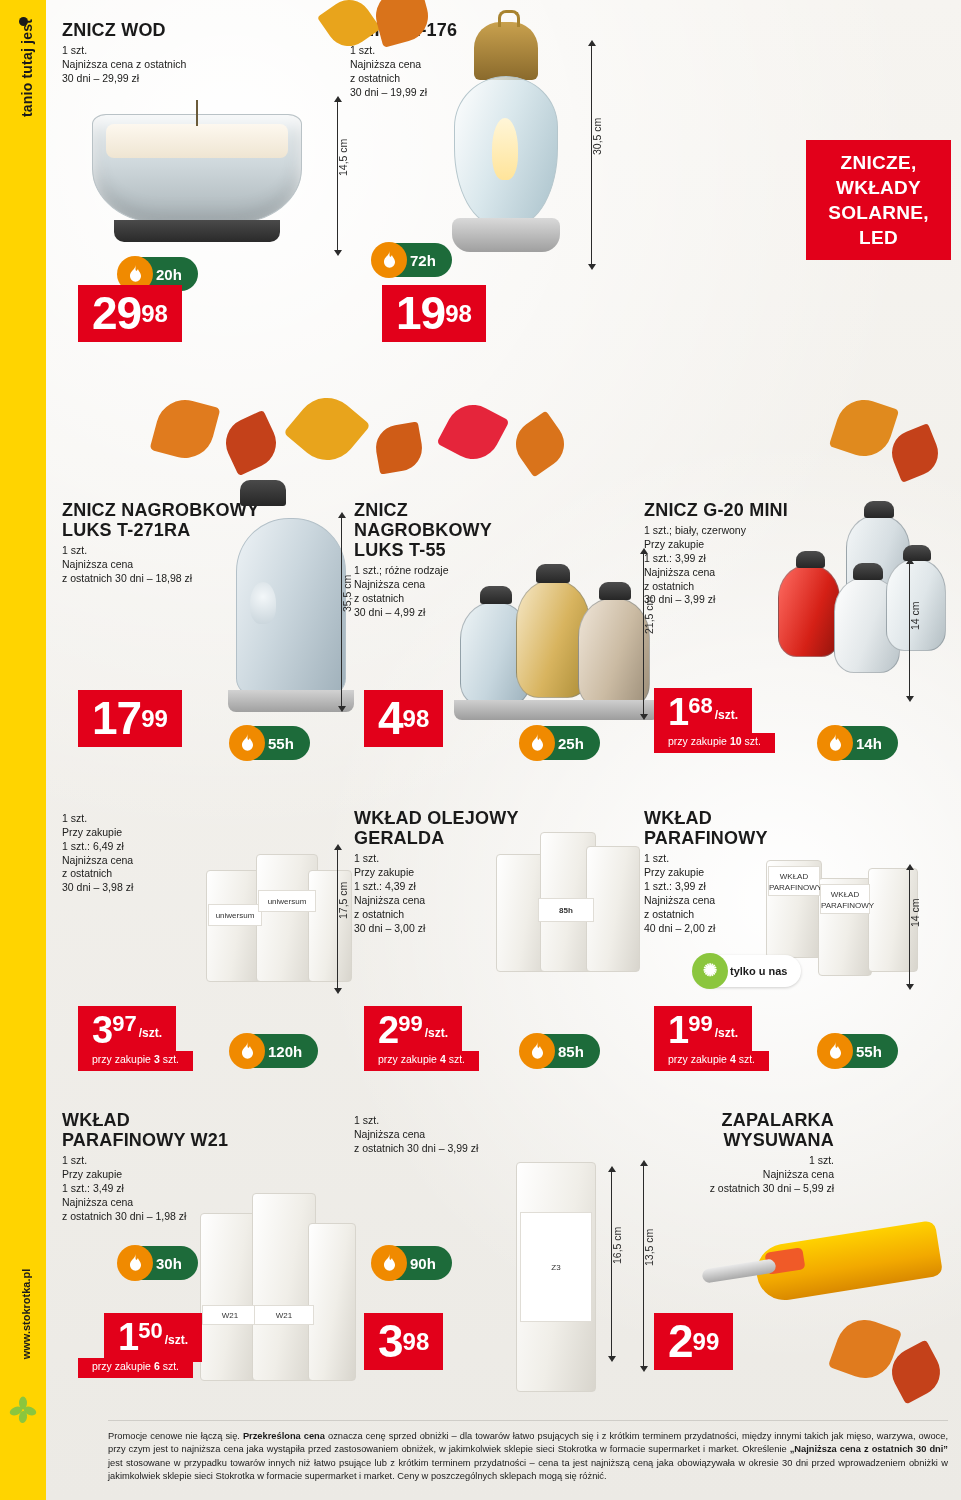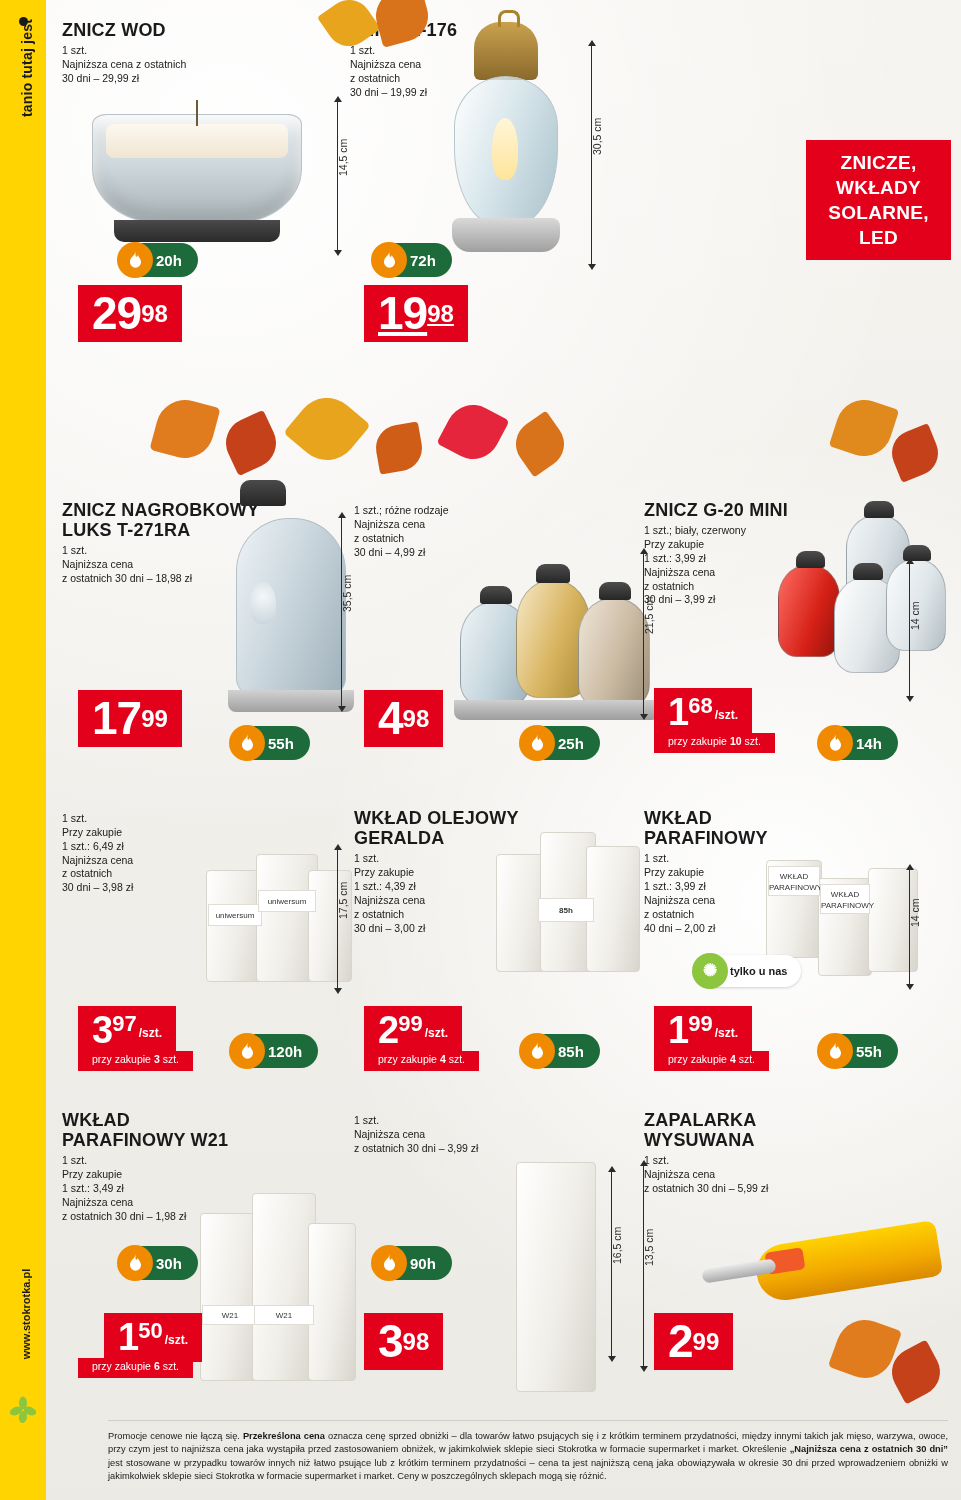--- a/index.html
+++ b/index.html
@@ -306,21 +306,21 @@
     <div class="bowl-wax"></div>
     <div class="bowl-wick"></div>
     <div class="bowl-base"></div>
   </div>
   <div class="dim" style="left:286px;top:96px;height:160px;">
     <div class="ar-up"></div>
     <div class="line" style="top:6px;height:148px;"></div>
     <div class="ar-dn"></div>
     <div class="lbl">14,5 cm</div>
   </div>
-  <div class="badge" style="left:72px;top:243px;align-items:center;">
+  <div class="badge" style="left:72px;top:257px;align-items:center;">
     <span class="flame">
       <svg viewBox="0 0 20 24">
           <path d="M10 0C10 6 3 7 3 14a7 7 0 0 0 14 0c0-4-3-6-4-9-1 3-3 3-3 0z" fill="#fff"></path>
         </svg>
     </span>
     <span>20h</span>
   </div>
   <div class="price" style="left:32px;top:285px;">
     <span class="big">29</span>
     <span class="sup">98</span>
@@ -348,21 +348,21 @@
     <div class="lbl">30,5 cm</div>
   </div>
   <div class="badge" style="left:326px;top:243px;">
     <span class="flame">
       <svg viewBox="0 0 20 24">
           <path d="M10 0C10 6 3 7 3 14a7 7 0 0 0 14 0c0-4-3-6-4-9-1 3-3 3-3 0z" fill="#fff"></path>
         </svg>
     </span>
     <span>72h</span>
   </div>
-  <div class="price" style="left:318px;top:285px;text-decoration:underline;">
+  <div class="price" style="left:336px;top:285px;">
     <span class="big">19</span>
     <span class="sup">98</span>
   </div>
 
   <div class="callout" style="left:760px;top:140px;width:145px;height:120px;">
     <span>ZNICZE, WKŁADY SOLARNE, LED</span>
   </div>
 
   <div>
     <div class="leaf-sh" style="position:absolute;left:110px;top:400px;width:58px;height:58px;background:#e07b1e;transform:rotate(15deg);"></div>
@@ -404,20 +404,21 @@
   <div class="badge" style="left:184px;top:726px;">
     <span class="flame">
       <svg viewBox="0 0 20 24">
           <path d="M10 0C10 6 3 7 3 14a7 7 0 0 0 14 0c0-4-3-6-4-9-1 3-3 3-3 0z" fill="#fff"></path>
         </svg>
     </span>
     <span>55h</span>
   </div>
 
   <div style="position:absolute;left:308px;top:500px;width:190px;">
+    <div class="title">ZNICZ NAGROBKOWY LUKS T-55</div>
     <div class="desc">
       <div>1 szt.; różne rodzaje</div>
       <div>Najniższa cena</div>
       <div>z ostatnich</div>
       <div>30 dni – 4,99 zł</div>
     </div>
   </div>
   <div class="img" style="left:408px;top:540px;width:220px;height:190px;">
     <div class="lamp" style="left:6px;top:62px;width:70px;height:104px;background:linear-gradient(110deg,#eef4f6,#c6d6de 55%,#9cb1bc);"></div>
     <div class="lamp-cap" style="left:26px;top:46px;width:32px;height:18px;"></div>
@@ -645,41 +646,42 @@
 
   <div style="position:absolute;left:308px;top:1110px;width:180px;">
     <div class="desc">
       <div>1 szt.</div>
       <div>Najniższa cena</div>
       <div>z ostatnich 30 dni – 3,99 zł</div>
     </div>
   </div>
   <div class="img" style="left:460px;top:1152px;width:120px;height:250px;">
     <div class="cyl" style="left:10px;top:10px;width:80px;height:230px;"></div>
+    <div class="cyl-lbl" style="left:14px;top:60px;width:72px;height:110px;line-height:110px;">Z3</div>
   </div>
   <div class="dim" style="left:592px;top:1160px;height:212px;">
     <div class="ar-up"></div>
     <div class="line" style="top:6px;height:200px;"></div>
     <div class="ar-dn"></div>
     <div class="lbl">13,5 cm</div>
   </div>
   <div class="badge" style="left:326px;top:1246px;">
     <span class="flame">
       <svg viewBox="0 0 20 24">
           <path d="M10 0C10 6 3 7 3 14a7 7 0 0 0 14 0c0-4-3-6-4-9-1 3-3 3-3 0z" fill="#fff"></path>
         </svg>
     </span>
     <span>90h</span>
   </div>
   <div class="price" style="left:318px;top:1313px;">
     <span class="big">3</span>
     <span class="sup">98</span>
   </div>
 
-  <div style="position:absolute;left:598px;top:1110px;width:190px;">
+  <div style="position:absolute;left:598px;top:1110px;width:190px;text-align:right;">
     <div class="title">ZAPALARKA WYSUWANA</div>
     <div class="desc">
       <div>1 szt.</div>
       <div>Najniższa cena</div>
       <div>z ostatnich 30 dni – 5,99 zł</div>
     </div>
   </div>
   <div class="img" style="left:650px;top:1180px;width:260px;height:160px;">
     <div class="lighter-body"></div>
     <div class="lighter-trig"></div>

